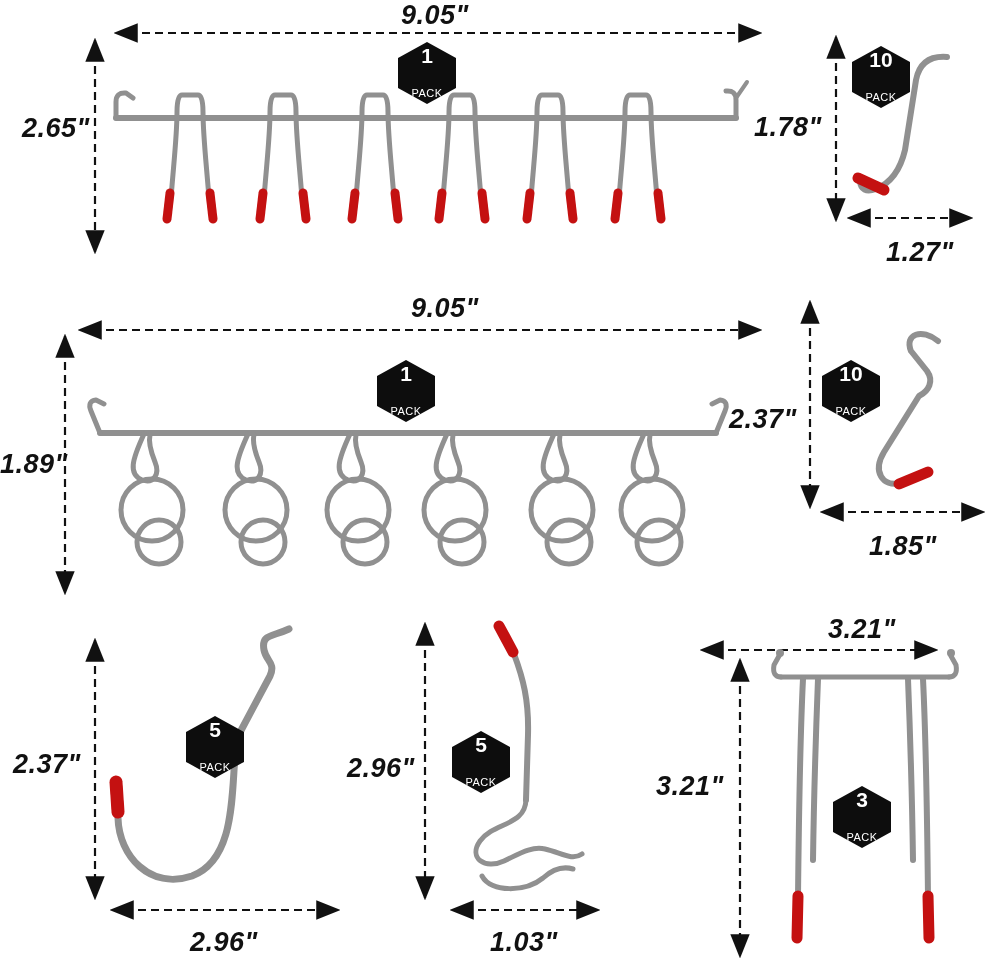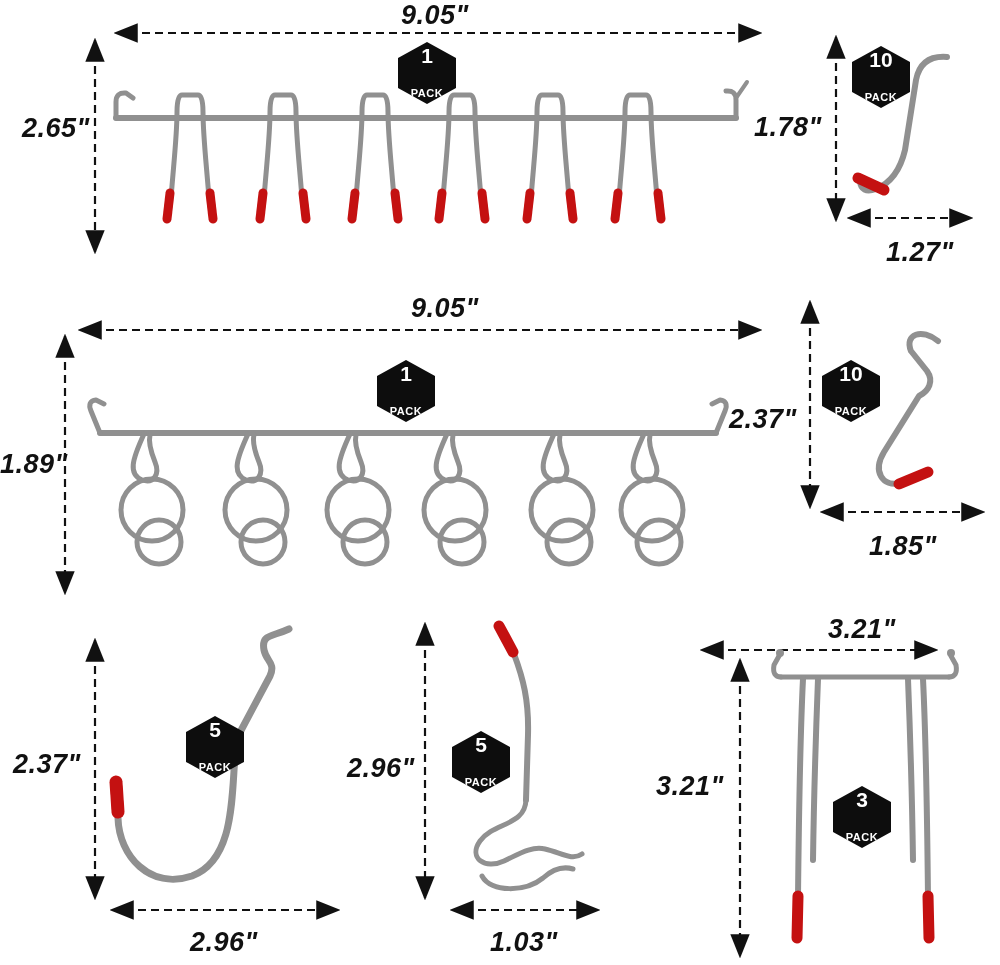--- a/index.html
+++ b/index.html
@@ -18,21 +18,21 @@
   }
   .badge {
     position:absolute; z-index:3;
     transform:translate(-50%,-50%);
     width:58px; height:62px;
     background:#0d0d0d; color:#ffffff;
     clip-path:polygon(50% 0,100% 26%,100% 74%,50% 100%,0 74%,0 26%);
     display:flex; flex-direction:column; align-items:center; justify-content:center;
   }
   .badge-qty { font-weight:bold; font-size:21px; line-height:1; }
-  .badge-word { font-weight:bold; font-size:11px; line-height:1.4; letter-spacing:.5px;margin-top:20px; }
+  .badge-word { font-weight:normal; font-size:11px; line-height:1.4; letter-spacing:.5px;margin-top:20px; }
   .tip    { stroke:#c41111; stroke-width:9;  stroke-linecap:round; }
   .tip-lg { stroke:#c41111; stroke-width:11; stroke-linecap:round; }
   .tip-xl { stroke:#c41111; stroke-width:13; stroke-linecap:round; }
 </style>
 </head>
 <body>
 
 <div class="canvas">
 
   <svg class="art" width="1000" height="965" viewBox="0 0 1000 965" xmlns="http://www.w3.org/2000/svg" xmlns:xlink="http://www.w3.org/1999/xlink">

